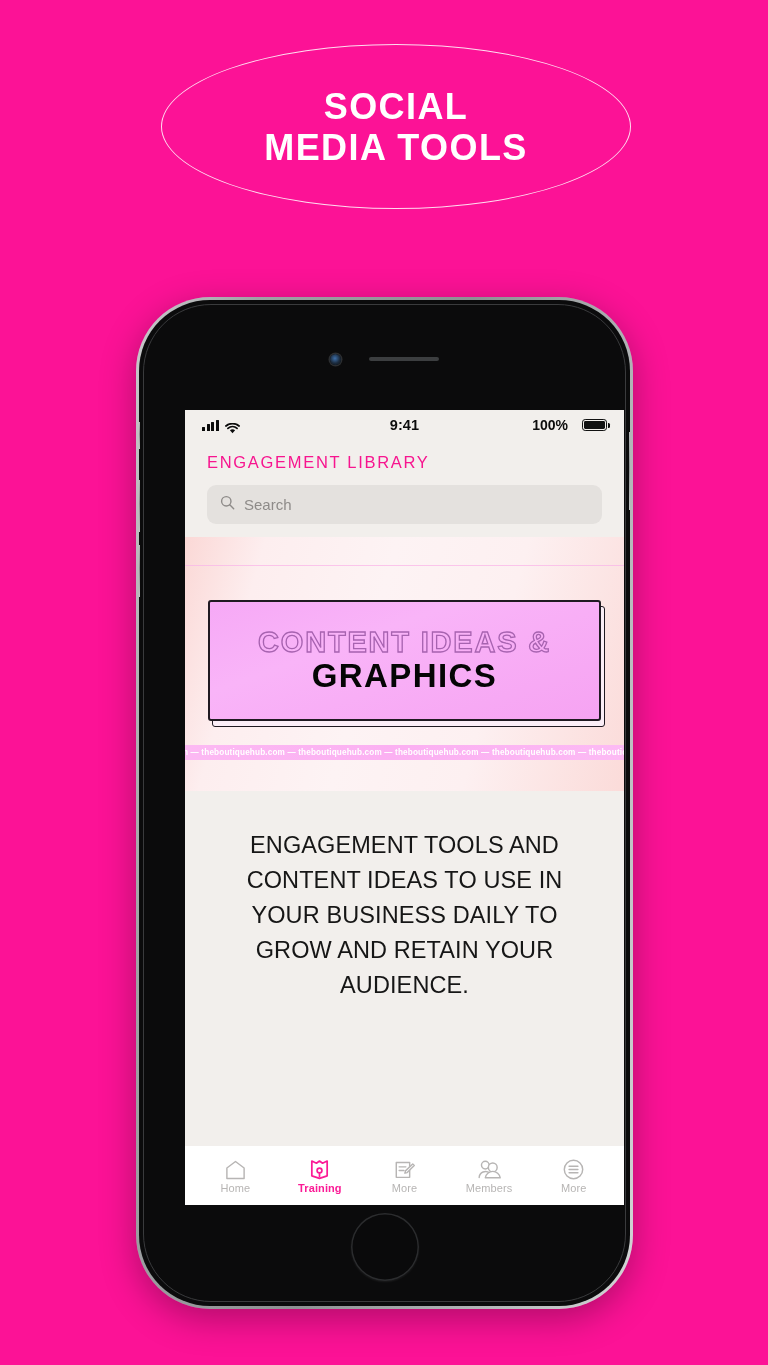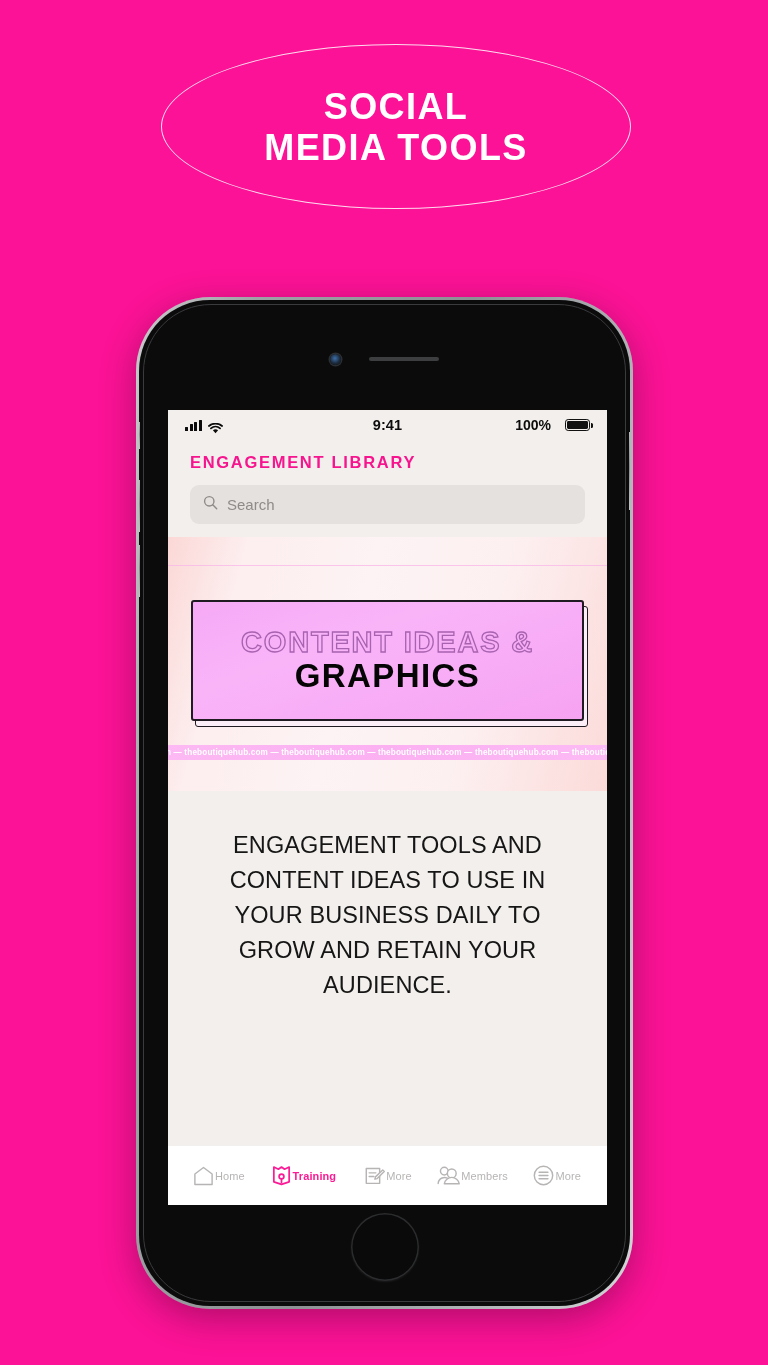--- a/index.html
+++ b/index.html
@@ -98,21 +98,21 @@
   }
   .speaker {
     width: 70px; height: 4.5px;
     border-radius: 3px;
     background: #3c3e40;
   }
 
   
   .screen {
     position: absolute;
-    left: 29px;
+    left: 46px;
     top: 110px;
     width: 439px;
     height: 795px;
     background: #f2efec;
     overflow: hidden;
   }
 
   
   .home-button {
     position: absolute;
@@ -162,21 +162,21 @@
   .battery i { display: block; width: 100%; height: 100%; background: #111; border-radius: 1.4px; }
 
   
   .app-header {
     background: #f2efec;
     padding: 13px 22px 0 22px;
   }
   .app-title {
     color: #f7158f;
     font-size: 16.5px;
-    font-weight: bold;
+    font-weight: normal;
     letter-spacing: 1.7px;
   }
   .search-wrap { padding: 13px 22px 13px 22px; background: #f2efec; }
   .search-box {
     height: 39px;
     background: #e4e1de;
     border-radius: 9px;
     display: flex;
     align-items: center;
     padding: 0 13px;
@@ -285,21 +285,21 @@
     left: 0; right: 0; bottom: 0;
     height: 59px;
     background: #ffffff;
     display: flex;
     align-items: center;
     padding: 0 8px;
   }
   .tab-item {
     flex: 1;
     display: flex;
-    flex-direction: row;
+    flex-direction: column;
     align-items: center;
     justify-content: center;
     height: 100%;
   }
   .tab-icon { height: 24px; display: flex; align-items: center; justify-content: center; }
   .tab-label {
     font-size: 11px;
     color: #b7b5b4;
     letter-spacing: 0.1px;
   }

